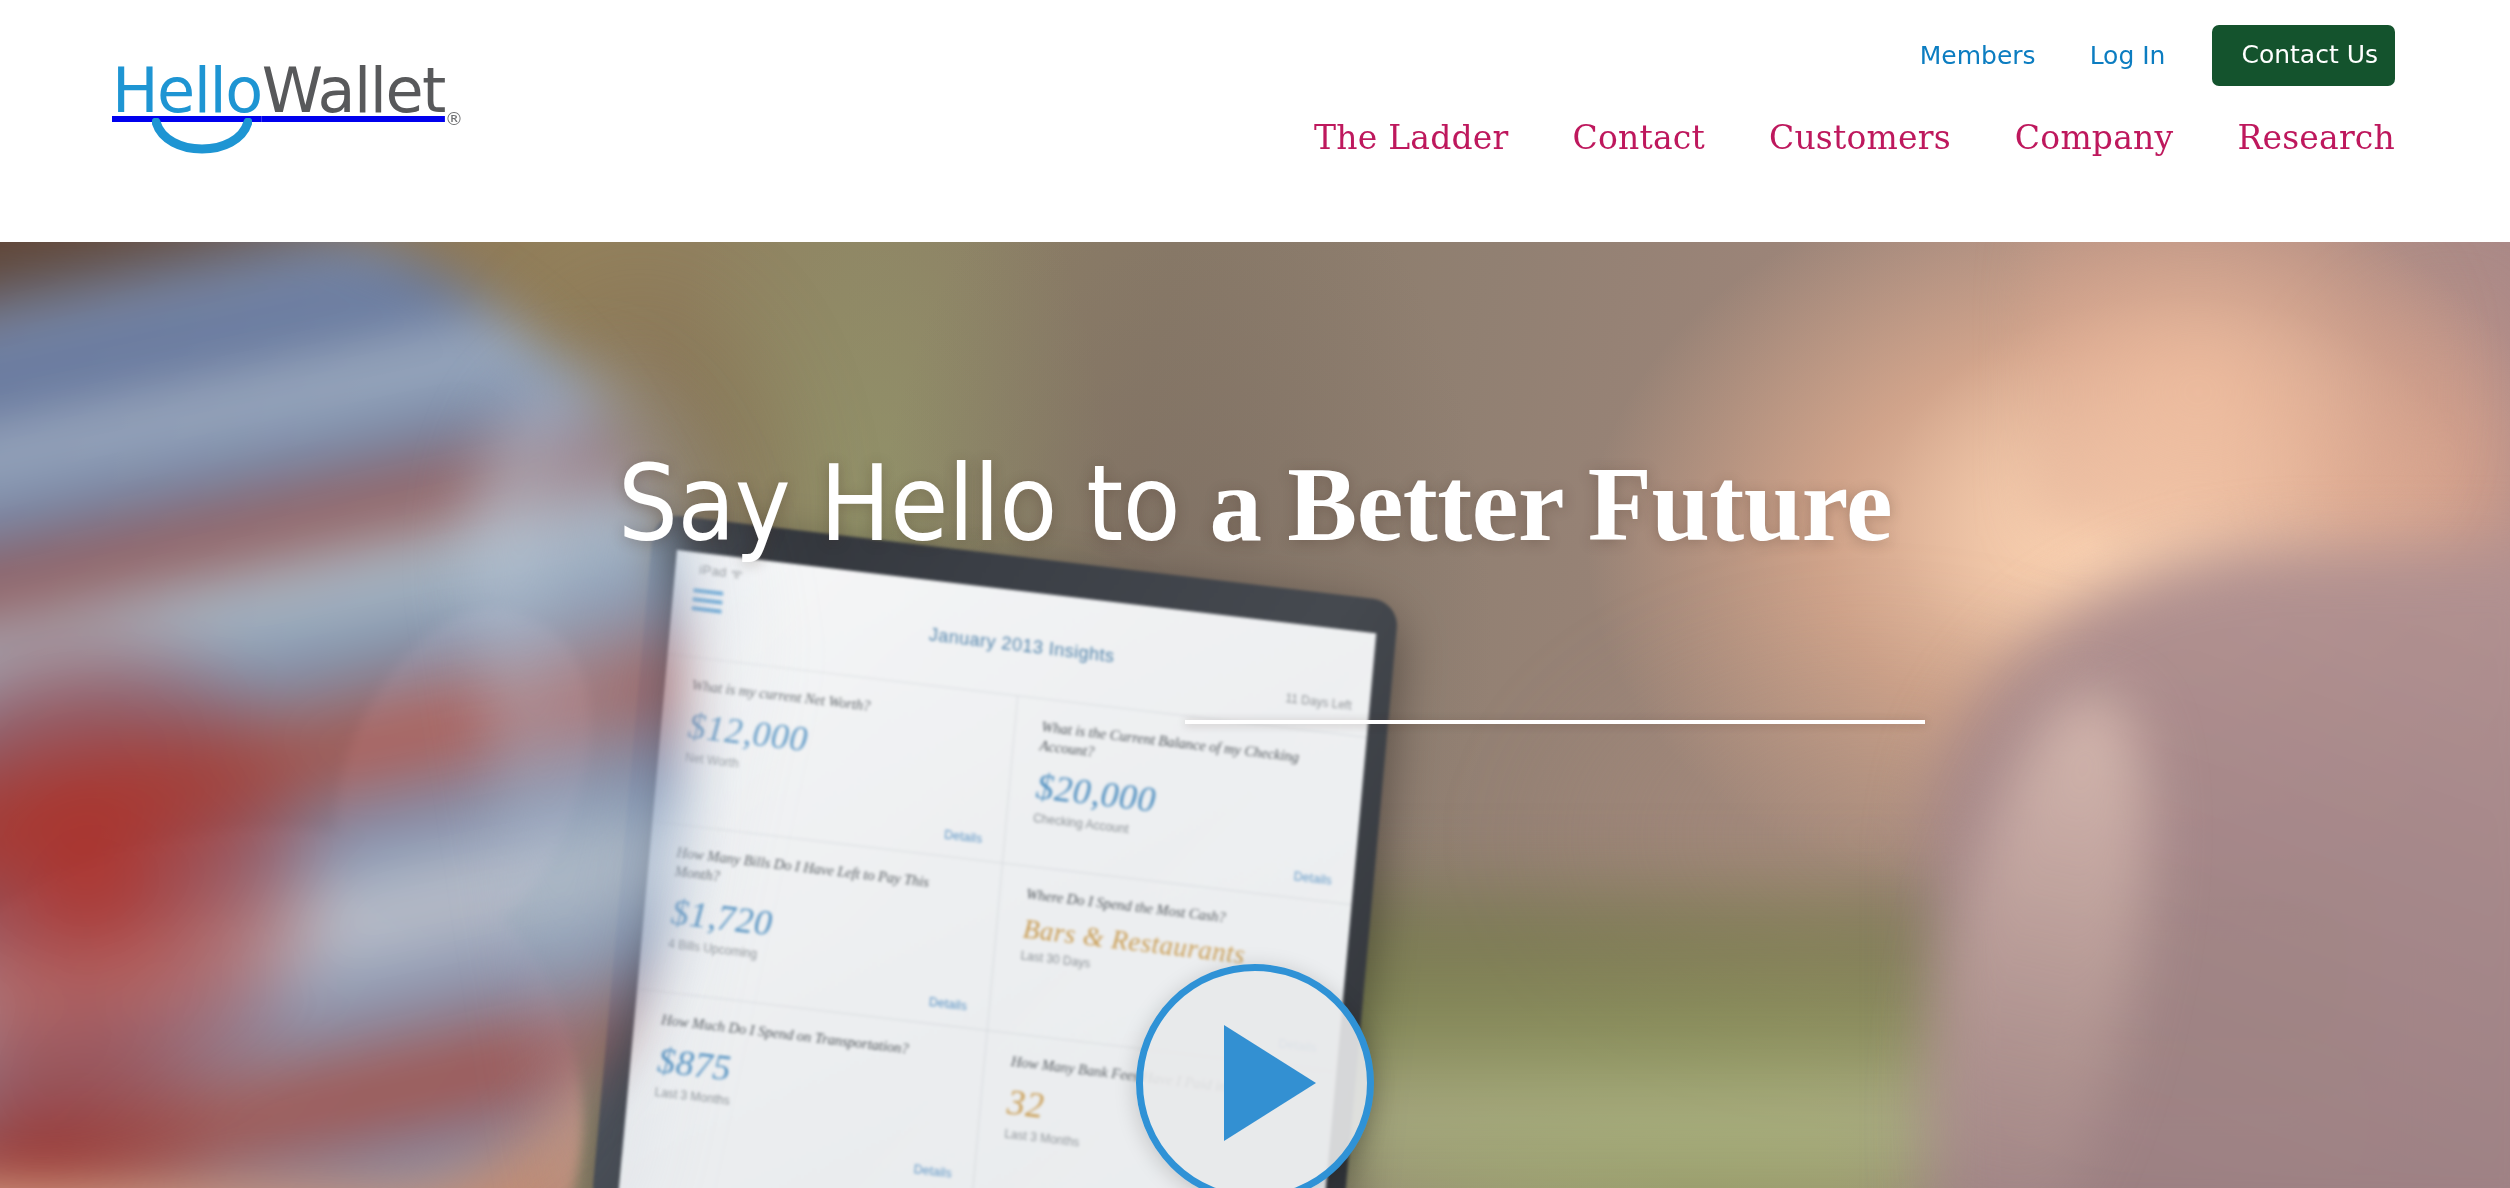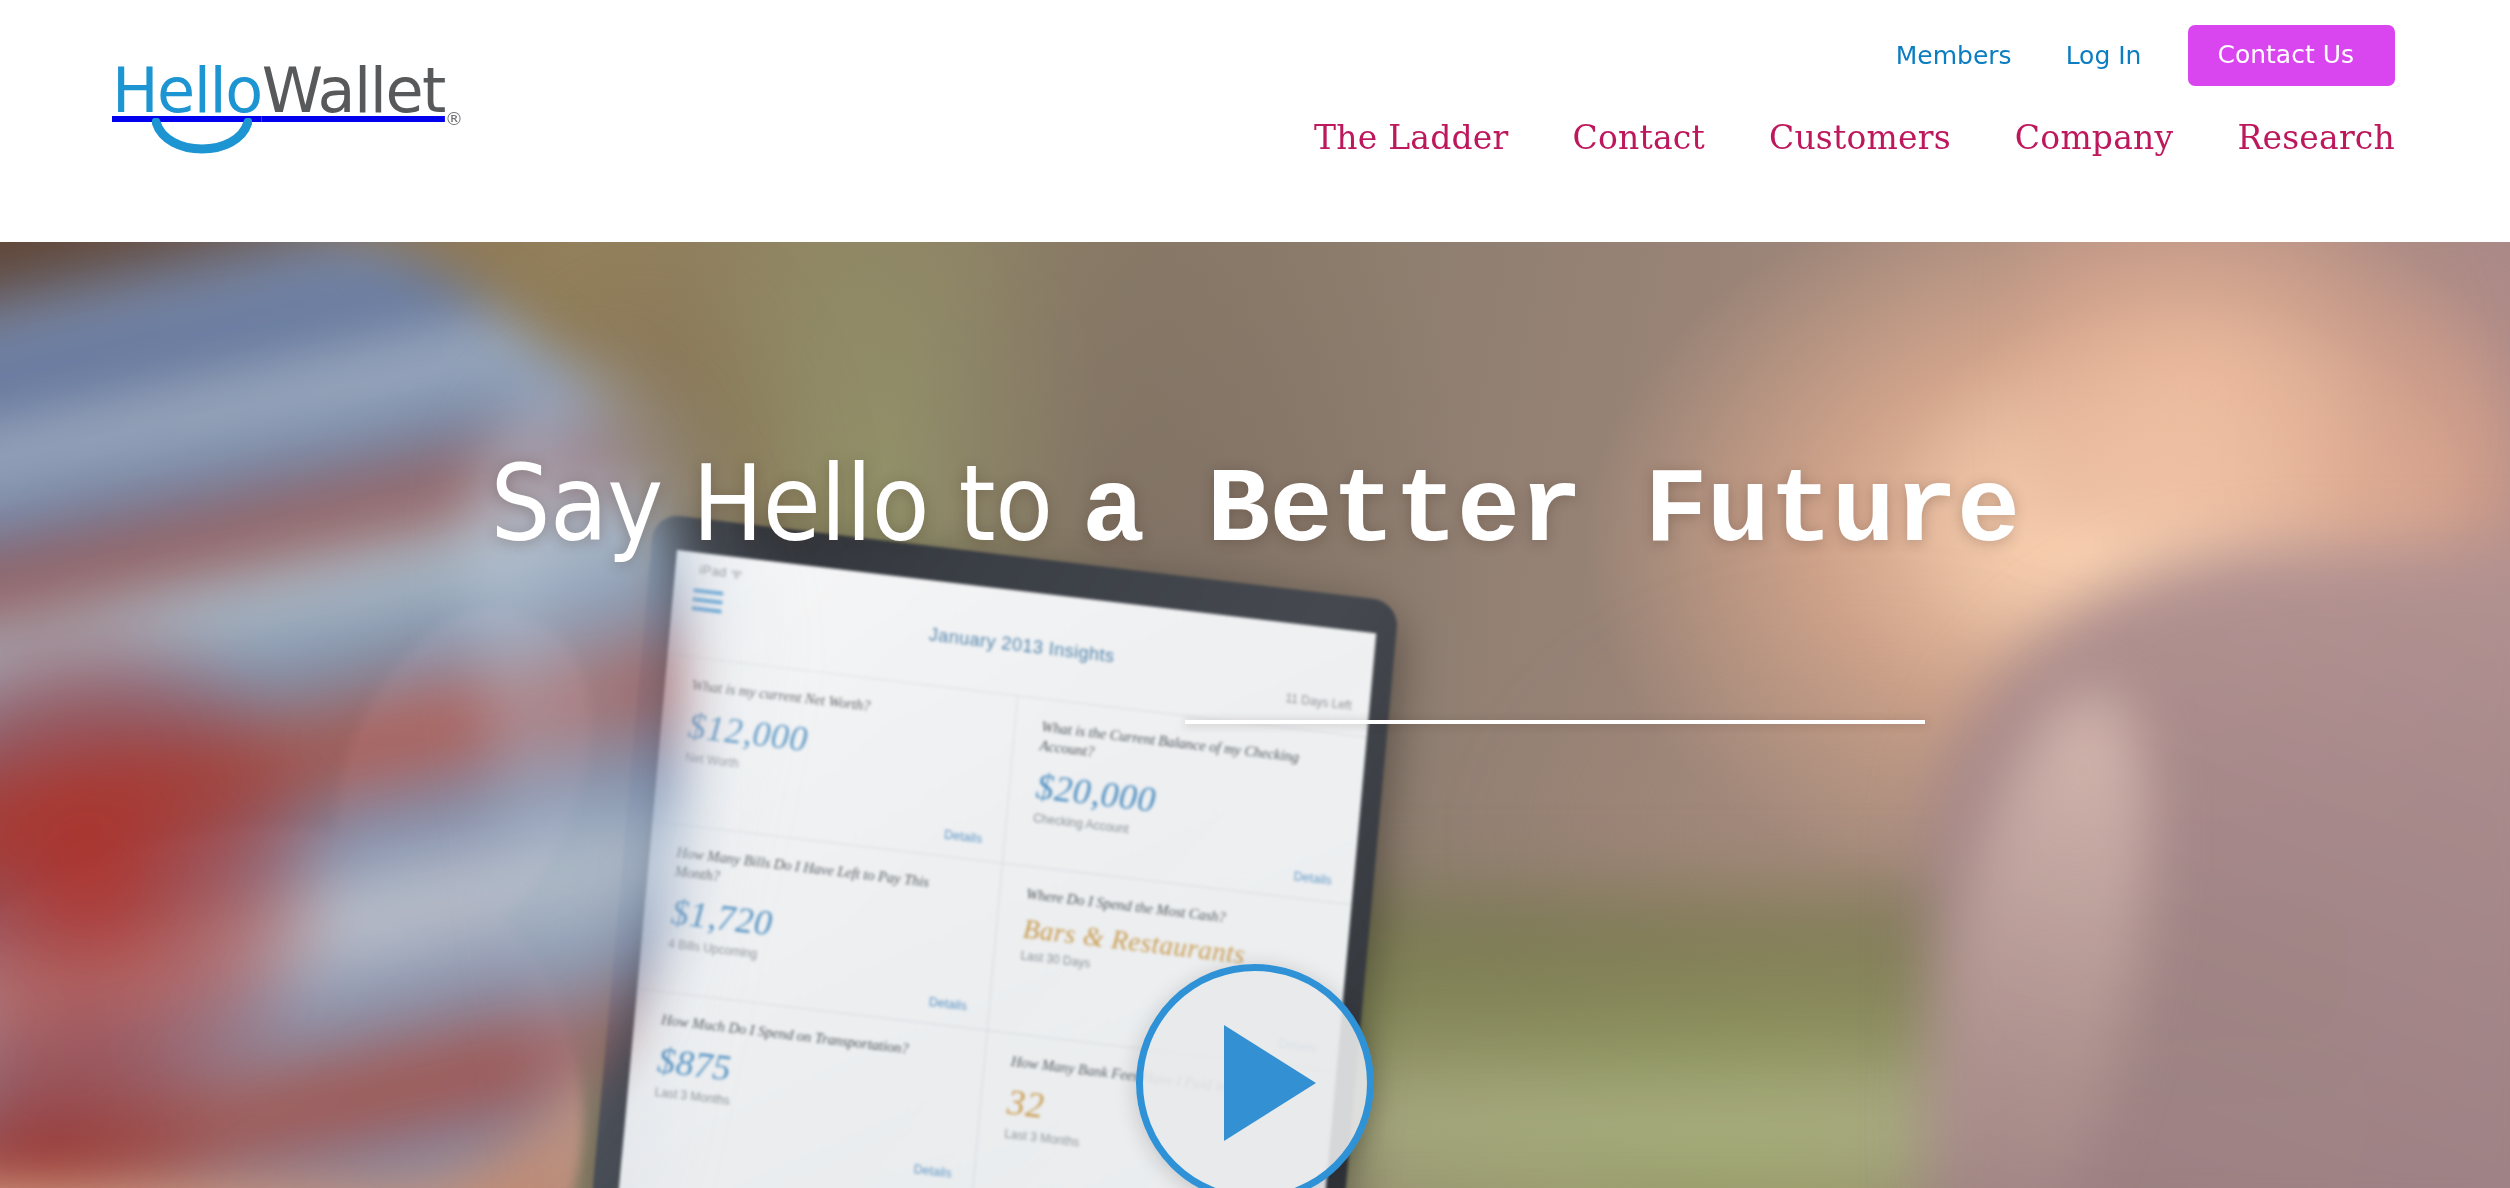--- a/index.html
+++ b/index.html
@@ -52,27 +52,27 @@
     font-size:25px;
     color:#0C7DC1;
     text-decoration:none;
     white-space:nowrap;
     cursor:pointer;
   }
   .util-link.members{ margin-right:0;margin-left:8px; }
   .spacer-a{ width:54px; }
   .spacer-b{ width:47px; }
   .contact-btn{
-    background:#d946ef;
+    background:#14532d;
     color:#ffffff;
     font-family:"DejaVu Sans", sans-serif;
     font-size:25px;
     border:none;
     border-radius:7px;
-    padding:17px 41px 19px 29px;
+    padding:17px 17px 19px 29px;
     cursor:pointer;
     white-space:nowrap;
     margin-right:115px;
     line-height:1;
   }
 
   
   .main-nav{
     position:absolute; right:115px; top:118px;
     display:flex; align-items:flex-start;
@@ -334,21 +334,21 @@
   }
   .hl-light{
     font-family:"DejaVu Sans Condensed","DejaVu Sans", sans-serif;
     font-weight:300;
     font-size:105px;
     color:#ffffff;
     letter-spacing:-0.5px;
     margin-top:16px;
   }
   .hl-bold{
-    font-family:Liberation Mono, monospace;
+    font-family:Liberation Serif, serif;
     font-weight:700;
     font-size:105px;
     color:#ffffff;
     letter-spacing:-0.5px;
   }
   .hl-underline{
     position:absolute;
     left:1185px; top:504px;
     width:740px; height:4px;
     background:#ffffff;

